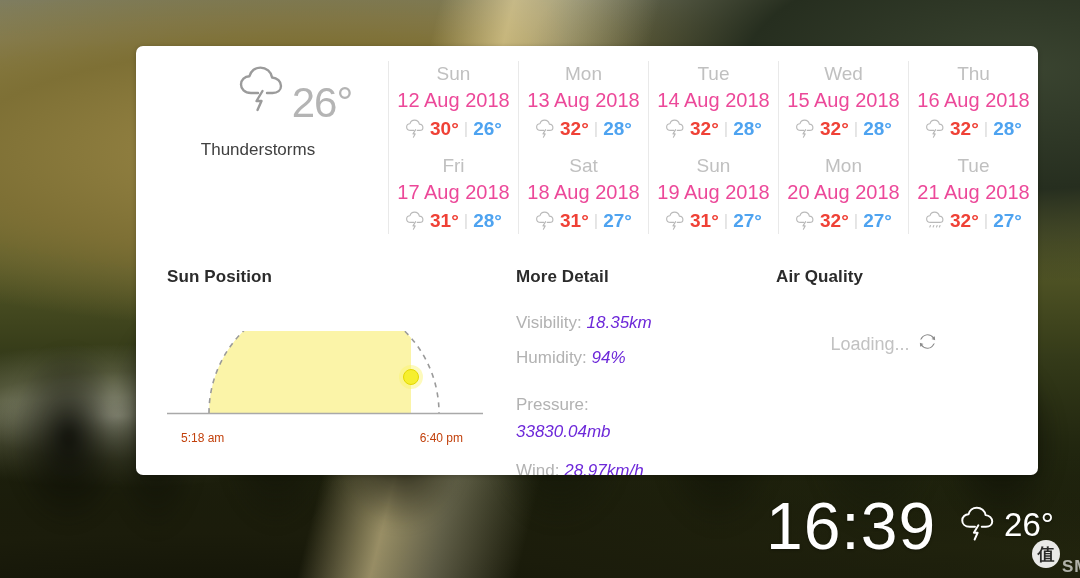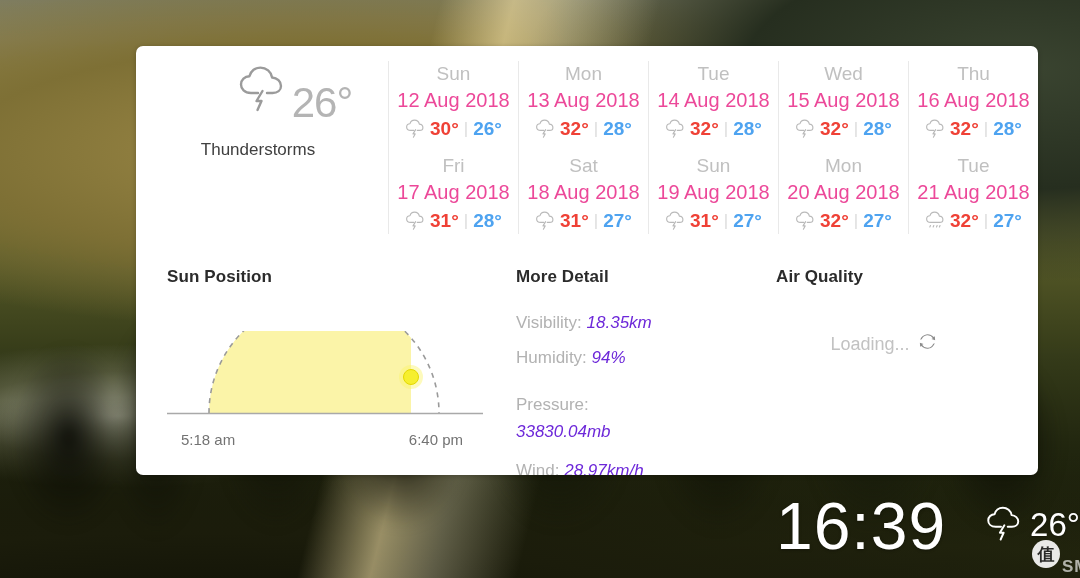--- a/index.html
+++ b/index.html
@@ -121,21 +121,21 @@
     font-size: 17px; font-weight: 700; color: #2b2b2b;
     letter-spacing: 0.1px;
   }
 
   .sun-panel { width: 380px; padding-left: 31px; }
   .sun-graph { margin-top: 44px; position: relative; width: 316px; height: 92px; }
   .sun-times {
     display: flex; justify-content: space-between;
     width: 308px; margin-top: 8px; padding: 0 12px 0 14px;
   }
-  .sun-times span { font-size: 15px; color: #737373; }
+  .sun-times span { font-size: 12px; color: #c2410c; }
 
   .detail-panel { width: 248px; }
   .detail-panel .panel-title { margin-bottom: 18px; }
   .detail-line {
     font-size: 17px; color: #b2b2b2; line-height: 35px;
   }
   .detail-line .val { color: #6d28d9; font-style: italic; }
   .detail-line.wrap { line-height: 27px; }
 
   .air-panel { flex: 1; padding-left: 12px; }
@@ -144,21 +144,21 @@
     gap: 9px; margin-top: 46px; padding-right: 48px;
     color: #c2c2c2; font-size: 18px;
   }
 
   
   #statusbar {
     position: absolute;
     left: 0; right: 0; bottom: 0;
     height: 100px;
     display: flex; align-items: center; justify-content: flex-end;
-    gap: 38px;
+    padding-right: 26px; gap: 22px;
   }
   #clock {
     color: #fff; font-size: 66px; font-weight: 300;
     letter-spacing: 1px; line-height: 1;
     text-shadow: 0 1px 3px rgba(0,0,0,0.35);
     margin-bottom: 4px;
   }
   .sb-weather {
     display: flex; align-items: center; gap: 6px;
     color: #fff; margin-bottom: 6px;

